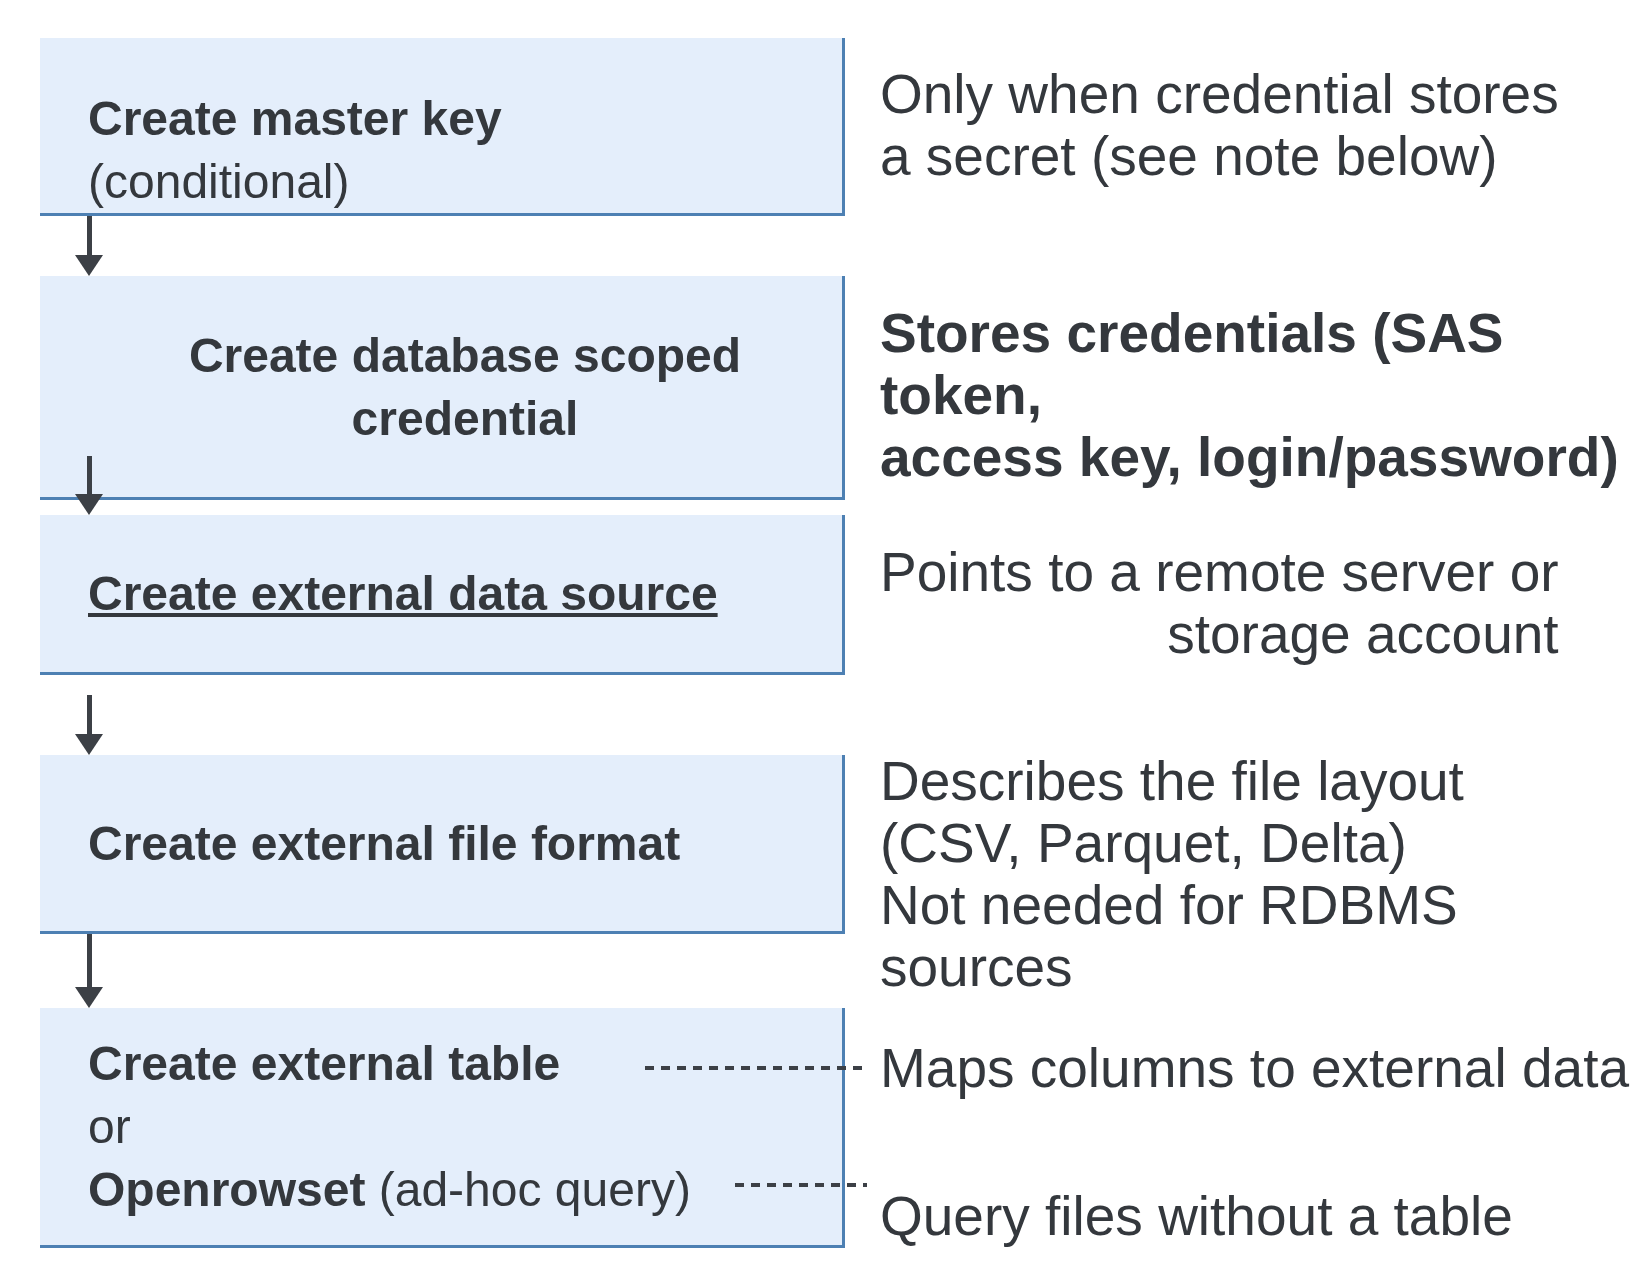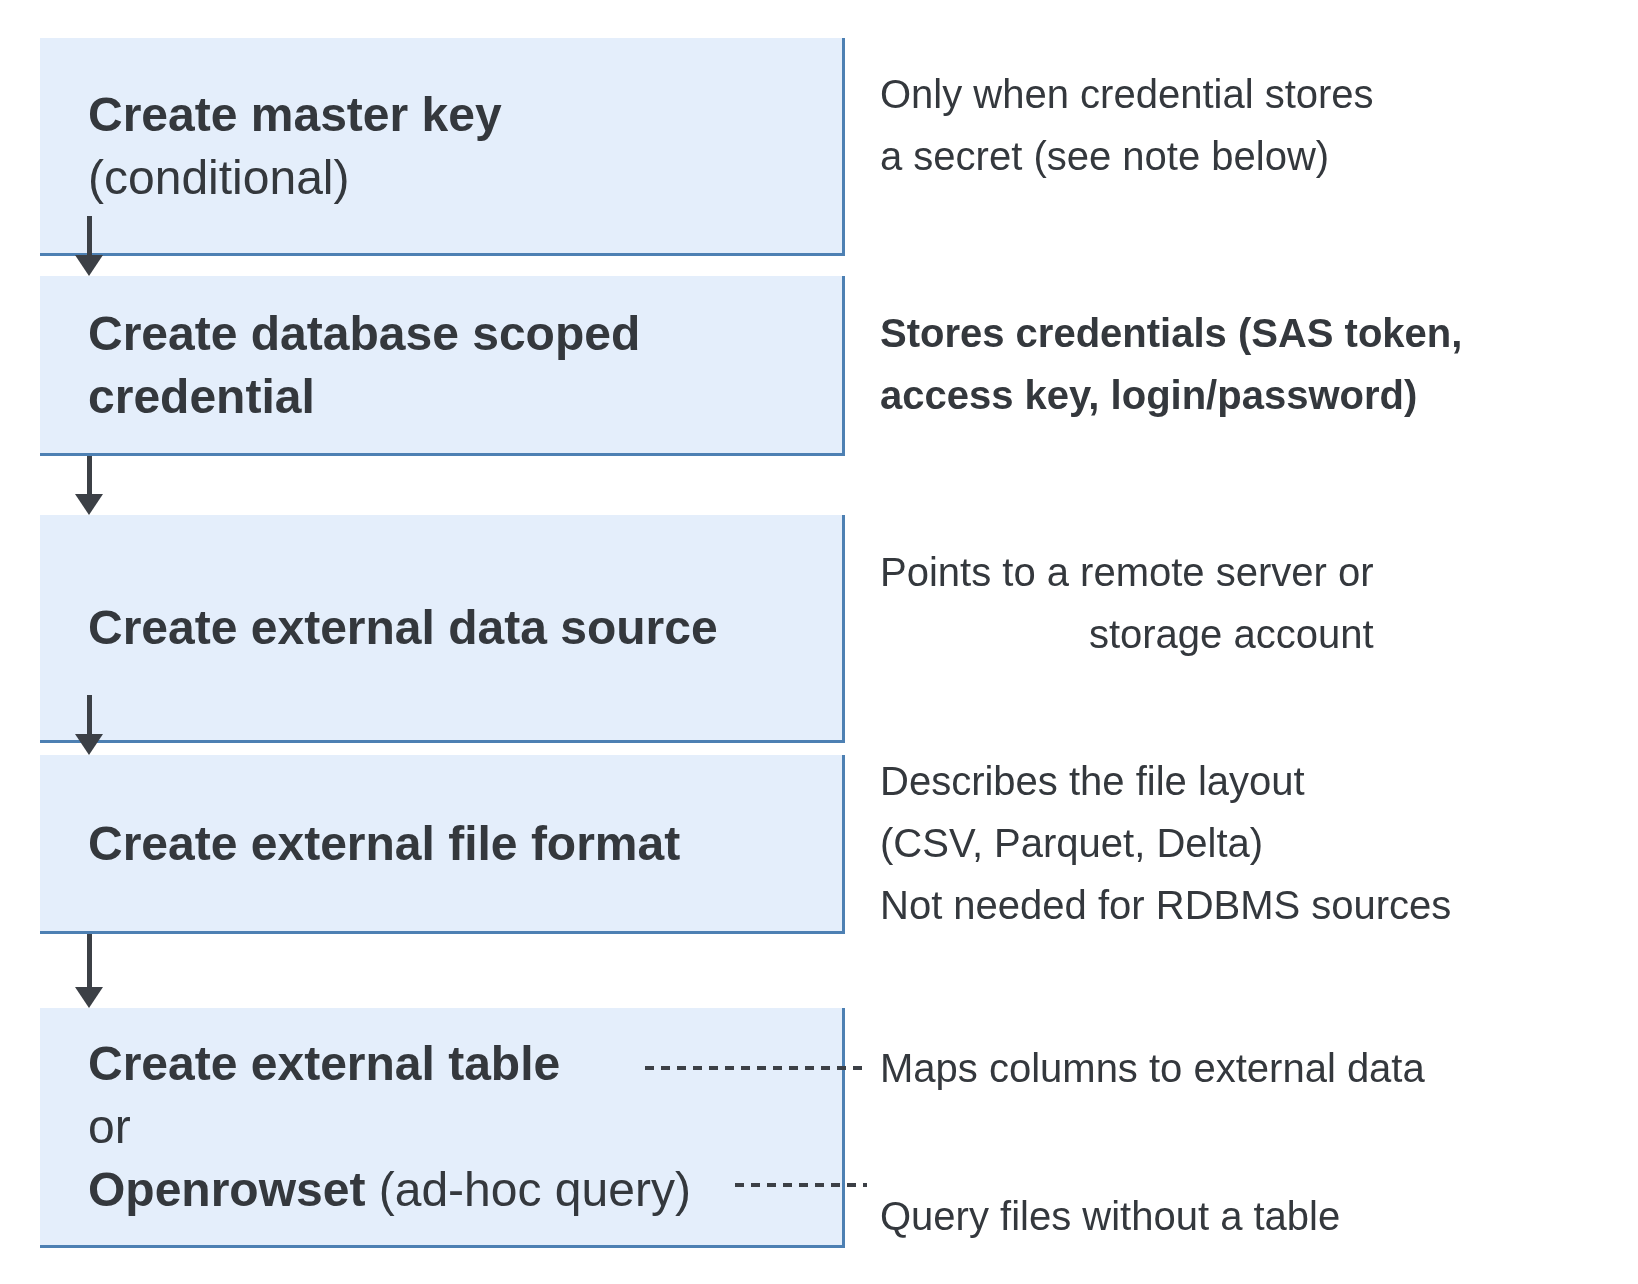--- a/index.html
+++ b/index.html
@@ -29,23 +29,23 @@
     display: flex;
     flex-direction: column;
     justify-content: center;
     padding-left: 48px;
     font-size: 48px;
     line-height: 63px;
   }
   .box .bold { font-weight: bold; }
   .pre { white-space: pre-line; }
 
-  .box1 { top: 38px;   height: 218px; }
-  .box2 { top: 276px;  height: 180px; }
-  .box3 { top: 515px;  height: 228px; }
+  .box1 { top: 38px;   height: 178px; justify-content: flex-end; }
+  .box2 { top: 276px;  height: 224px; text-align: center; }
+  .box3 { top: 515px;  height: 160px; text-decoration: underline; }
   .box4 { top: 755px;  height: 179px; }
   .box5 { top: 1008px; height: 240px; }
 
   
   .arrow {
     position: absolute;
     left: 72px;
     width: 34px;
     display: flex;
     flex-direction: column;
@@ -64,21 +64,21 @@
   }
   .arrow1 { top: 216px; height: 60px; }
   .arrow2 { top: 456px; height: 59px; }
   .arrow3 { top: 695px; height: 60px; }
   .arrow4 { top: 934px; height: 74px; }
 
   
   .note {
     position: absolute;
     left: 880px;
-    font-size: 40px;
+    font-size: 55px;
     line-height: 62px;
     white-space: pre-line;
   }
   .note1 { top: 63px; }
   .note2 { top: 302px; font-weight: bold; }
   .note3 { top: 541px; text-align: right; }
   .note4 { top: 750px; }
   .note5 { top: 1037px; }
   .note6 { top: 1154px; margin-top: 31px; }
 

